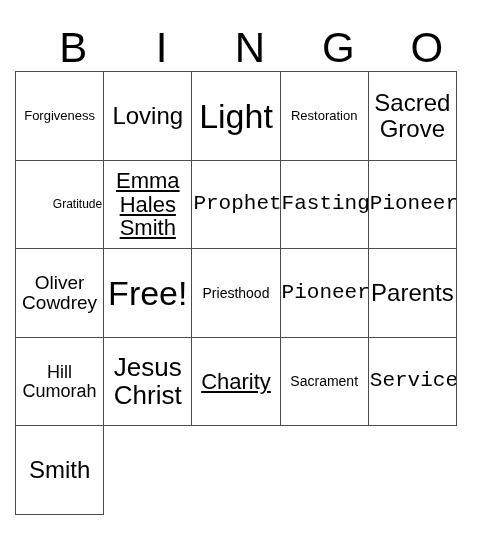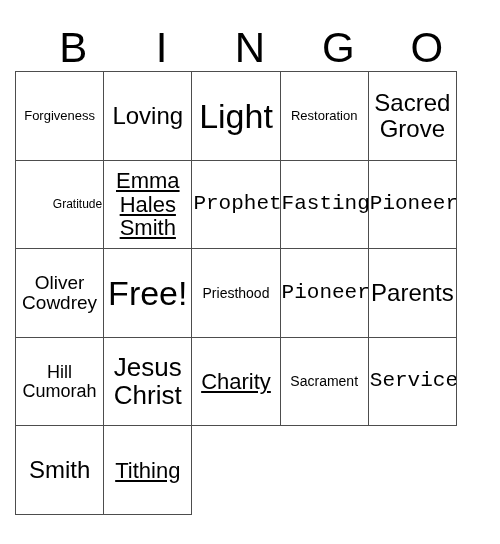--- a/index.html
+++ b/index.html
@@ -168,18 +168,15 @@
       </div>
       <div class="bingo-cell">
         <span class="cell-text fs-14">Sacrament</span>
       </div>
       <div class="bingo-cell">
         <span class="cell-text fs-21">Service</span>
       </div>
       <div class="bingo-cell">
         <span class="cell-text fs-24">Smith</span>
       </div>
-      <div class="bingo-cell">
-        <span class="cell-text fs-22">Tithing</span>
-      </div>
     </div>
 
 </div>
 
 </body></html>

